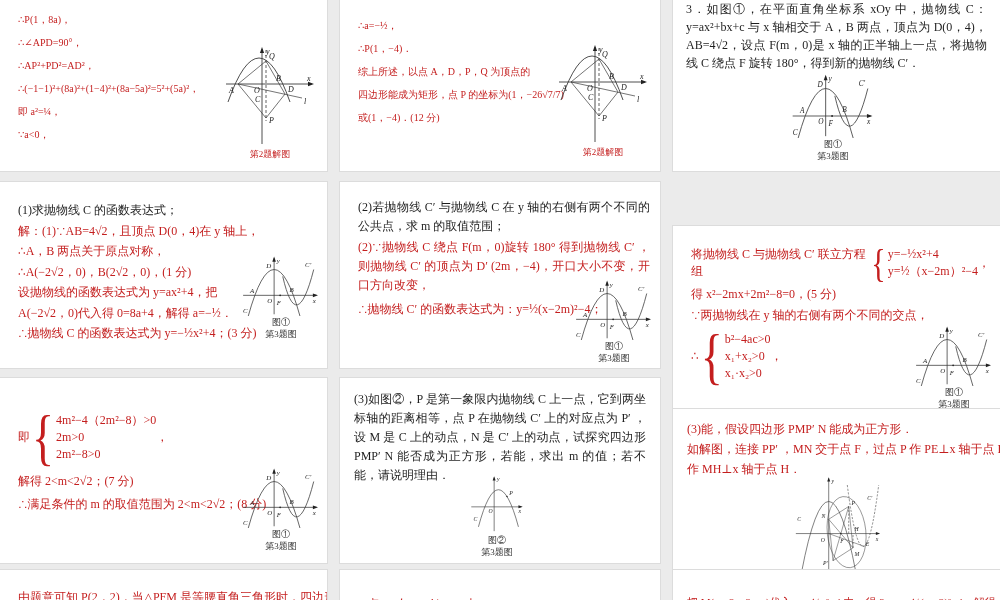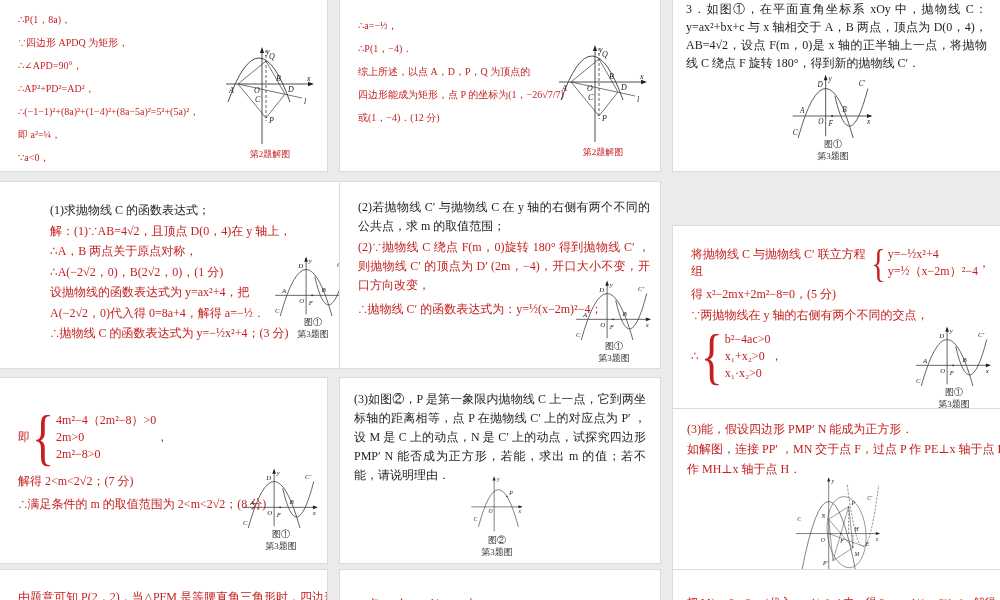--- a/index.html
+++ b/index.html
@@ -36,21 +36,20 @@
   .sys.tall .brace{font-size:46px;}
   .sys .rows div{line-height:17px;white-space:nowrap;}
   .pad{padding-left:18px;padding-right:10px;}
 </style>
 </head>
 <body>
 
 <div class="slide" style="left:0;top:0;width:327px;height:171px;">
   <div class="pad" style="padding-top:8px;">
     <div class="line red">∴P(1，8a)，</div>
-    <div class="line red">∵四边形 APDQ 为矩形，</div>
     <div class="line red">∴∠APD=90°，</div>
     <div class="line red">∴AP²+PD²=AD²，</div>
     <div class="line red">∴(−1−1)²+(8a)²+(1−4)²+(8a−5a)²=5²+(5a)²，</div>
     <div class="line red">即 a²=¼，</div>
     <div class="line red">∵a&lt;0，</div>
   </div>
   <div class="fig" style="right:8px;top:44px;width:98px;">
     <svg width="96" height="104" viewBox="0 0 96 104">
       <line class="stroke" x1="4" y1="40" x2="90" y2="40"></line>
         <polygon class="dot" points="92,40 86,37.8 86,42.2"></polygon>
@@ -133,21 +132,21 @@
       <text class="lbl" x="30" y="57">O</text>
       <text class="lbl" x="41" y="59">F</text>
       <text class="lbl" x="2" y="69">C</text>
       <text class="lbl" x="74" y="15">C′</text>
     </svg>
     <div class="cap">图①</div>
     <div class="cap">第3题图</div>
   </div>
 </div>
 
-<div class="slide sm" style="left:0;top:182px;width:327px;height:186px;padding-left:32px;">
+<div class="slide sm" style="left:0;top:182px;width:327px;height:186px;">
   <div class="pad" style="padding-top:18px;">
     <div class="line blk">(1)求抛物线 C 的函数表达式；</div>
     <div class="line red">解：(1)∵AB=4√2，且顶点 D(0，4)在 y 轴上，</div>
     <div class="line red">∴A，B 两点关于原点对称，</div>
     <div class="line red">∴A(−2√2，0)，B(2√2，0)，(1 分)</div>
     <div class="line red">设抛物线的函数表达式为 y=ax²+4，把</div>
     <div class="line red">A(−2√2，0)代入得 0=8a+4，解得 a=−½．</div>
     <div class="line red">∴抛物线 C 的函数表达式为 y=−½x²+4；(3 分)</div>
   </div>
   <div class="fig" style="right:2px;top:72px;width:88px;">

